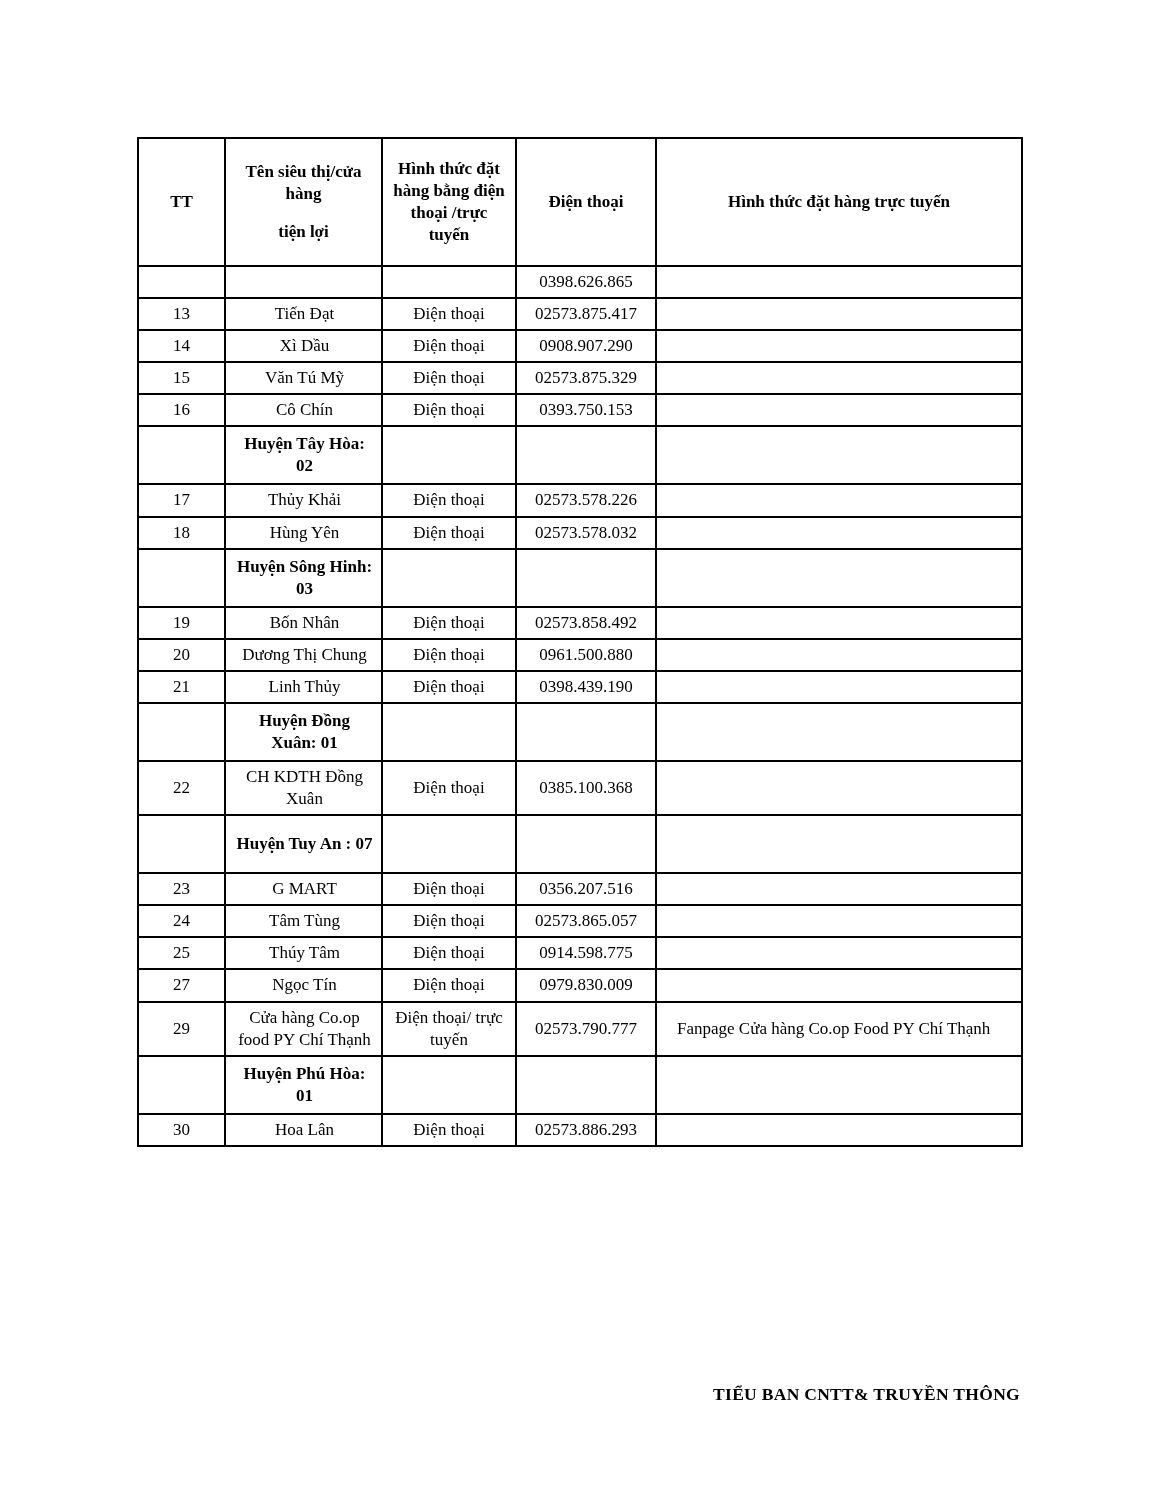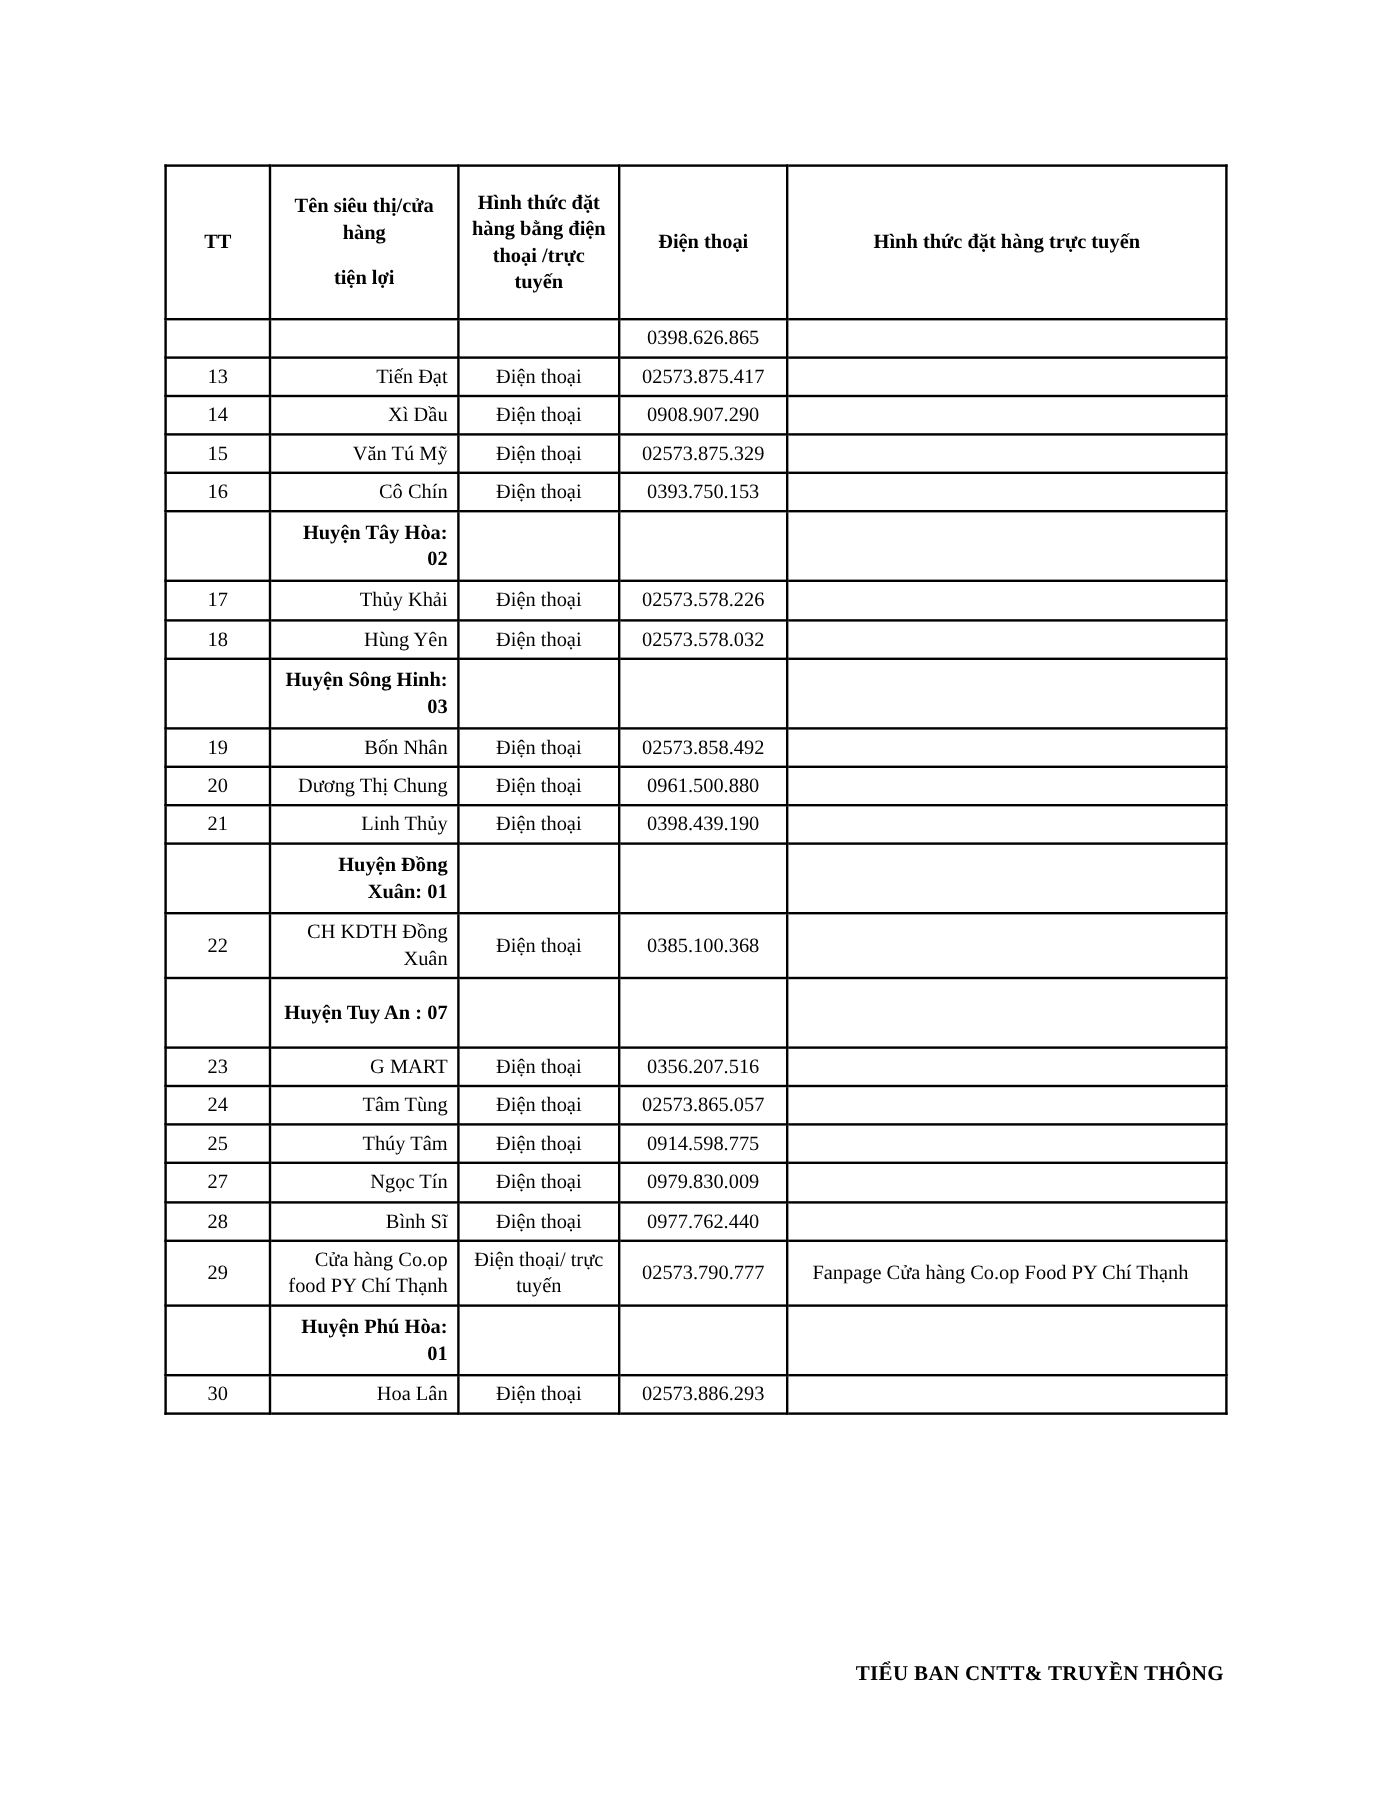--- a/index.html
+++ b/index.html
@@ -32,21 +32,21 @@
   }
   .store-table thead tr { height: 128px; }
   .store-table thead th {
     font-weight: bold;
     padding: 8px 6px;
   }
   .hdr-gap { margin-top: 16px; }
   .store-table tbody tr { height: 32px; }
   .store-table tbody tr.section-row { height: 58px; }
   td.tt     { text-align: center; }
-  td.name   { text-align: right; padding-left: 10px; padding-right: 8px; }
+  td.name   { text-align: center; padding-left: 10px; padding-right: 8px; }
   td.method { text-align: center; padding-left: 10px; padding-right: 10px; }
   td.phone  { text-align: center; }
   td.online { text-align: left; padding-left: 20px; padding-right: 20px; }
   tr.section-row td.name { font-weight: bold; }
   .footer-signature {
     position: absolute;
     top: 1384px;
     right: 139px;
     font-size: 17.5px;
     font-weight: bold;
@@ -207,27 +207,20 @@
           <td class="online"></td>
         </tr>
         <tr>
           <td class="tt">27</td>
           <td class="name">Ngọc Tín</td>
           <td class="method">Điện thoại</td>
           <td class="phone">0979.830.009</td>
           <td class="online"></td>
         </tr>
         <tr>
-          <td class="tt">28</td>
-          <td class="name">Bình Sĩ</td>
-          <td class="method">Điện thoại</td>
-          <td class="phone">0977.762.440</td>
-          <td class="online"></td>
-        </tr>
-        <tr>
           <td class="tt">29</td>
           <td class="name">Cửa hàng Co.op food PY Chí Thạnh</td>
           <td class="method">Điện thoại/ trực tuyến</td>
           <td class="phone">02573.790.777</td>
           <td class="online">Fanpage Cửa hàng Co.op Food PY Chí Thạnh</td>
         </tr>
         <tr class="section-row">
           <td class="tt"></td>
           <td class="name">Huyện Phú Hòa: 01</td>
           <td class="method"></td>

